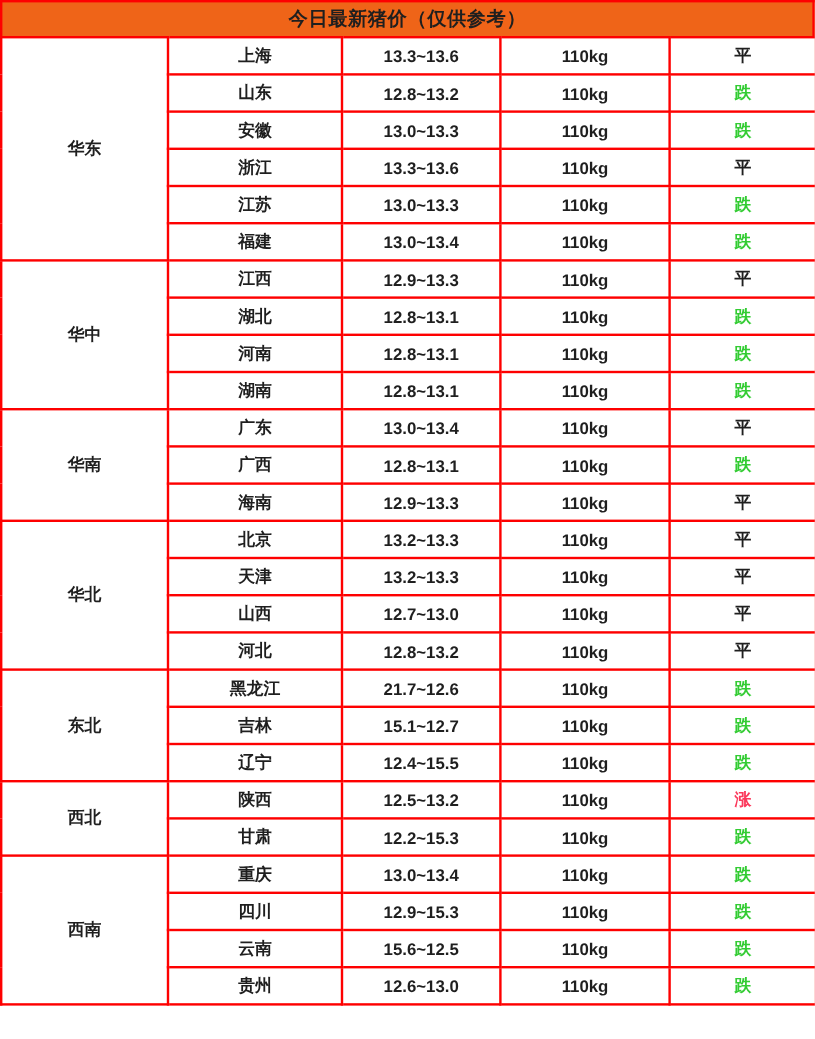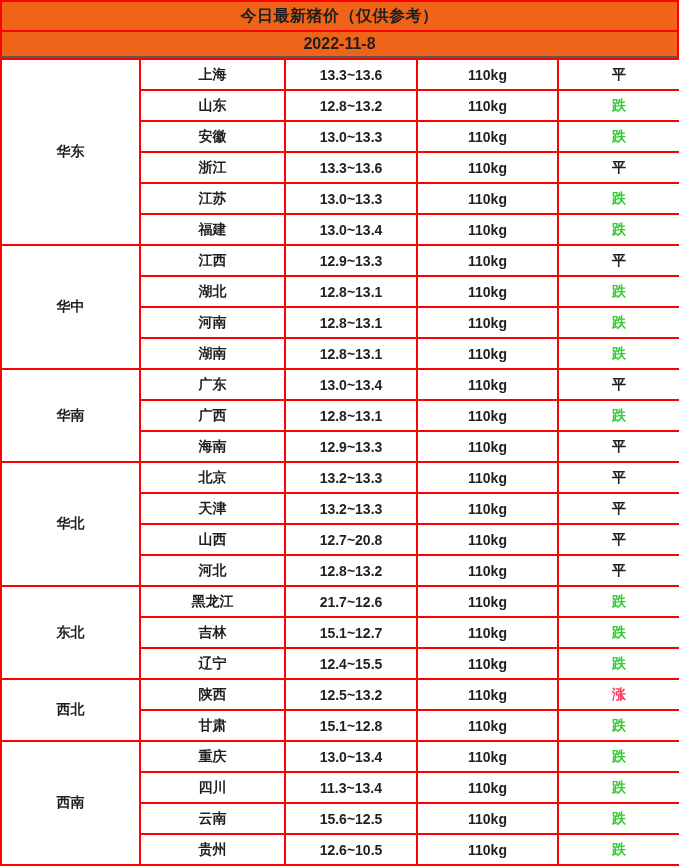--- a/index.html
+++ b/index.html
@@ -46,21 +46,20 @@
     font-weight:bold;
     padding:0;
     overflow:hidden;
   }
 </style>
 </head>
 <body>
 
 <div class="sheet">
   <div class="title-row">今日最新猪价（仅供参考）</div>
-  <div class="date-row">2022-11-8</div>
   <table class="price-table">
     <colgroup>
       <col style="width:139px">
       <col style="width:145px">
       <col style="width:132px">
       <col style="width:141px">
       <col style="width:122px">
     </colgroup>
     <tbody id="price-tbody">
         <tr>
@@ -152,21 +151,21 @@
           <td style="color: rgb(31, 31, 31);">平</td>
         </tr>
         <tr>
           <td>天津</td>
           <td>13.2~13.3</td>
           <td>110kg</td>
           <td style="color: rgb(31, 31, 31);">平</td>
         </tr>
         <tr>
           <td>山西</td>
-          <td>12.7~20.8</td>
+          <td>12.7~13.0</td>
           <td>110kg</td>
           <td style="color: rgb(31, 31, 31);">平</td>
         </tr>
         <tr>
           <td>河北</td>
           <td>12.8~13.2</td>
           <td>110kg</td>
           <td style="color: rgb(31, 31, 31);">平</td>
         </tr>
         <tr>
@@ -190,44 +189,44 @@
         </tr>
         <tr>
           <td rowspan="2">西北</td>
           <td>陕西</td>
           <td>12.5~13.2</td>
           <td>110kg</td>
           <td style="color: rgb(251, 57, 91);">涨</td>
         </tr>
         <tr>
           <td>甘肃</td>
-          <td>15.1~12.8</td>
+          <td>12.2~15.3</td>
           <td>110kg</td>
           <td style="color: rgb(51, 204, 51);">跌</td>
         </tr>
         <tr>
           <td rowspan="4">西南</td>
           <td>重庆</td>
           <td>13.0~13.4</td>
           <td>110kg</td>
           <td style="color: rgb(51, 204, 51);">跌</td>
         </tr>
         <tr>
           <td>四川</td>
-          <td>11.3~13.4</td>
+          <td>12.9~15.3</td>
           <td>110kg</td>
           <td style="color: rgb(51, 204, 51);">跌</td>
         </tr>
         <tr>
           <td>云南</td>
           <td>15.6~12.5</td>
           <td>110kg</td>
           <td style="color: rgb(51, 204, 51);">跌</td>
         </tr>
         <tr>
           <td>贵州</td>
-          <td>12.6~10.5</td>
+          <td>12.6~13.0</td>
           <td>110kg</td>
           <td style="color: rgb(51, 204, 51);">跌</td>
         </tr>
       </tbody>
   </table>
 </div>
 
 </body></html>

